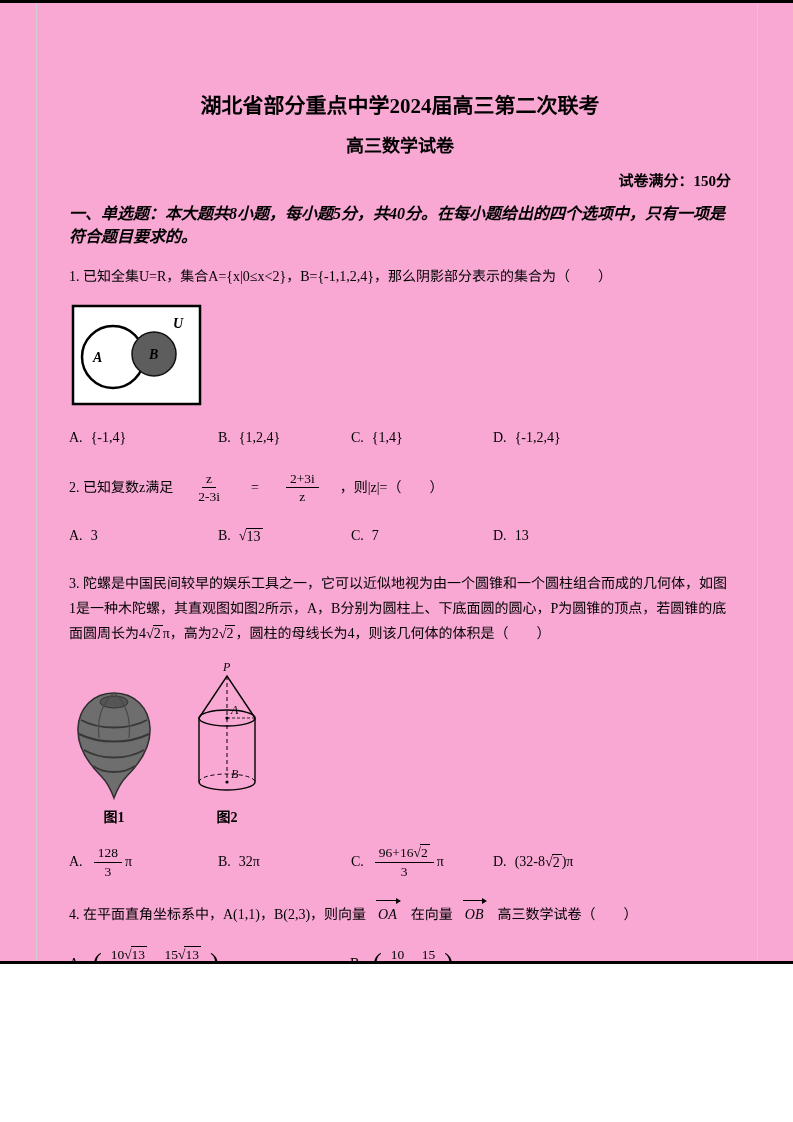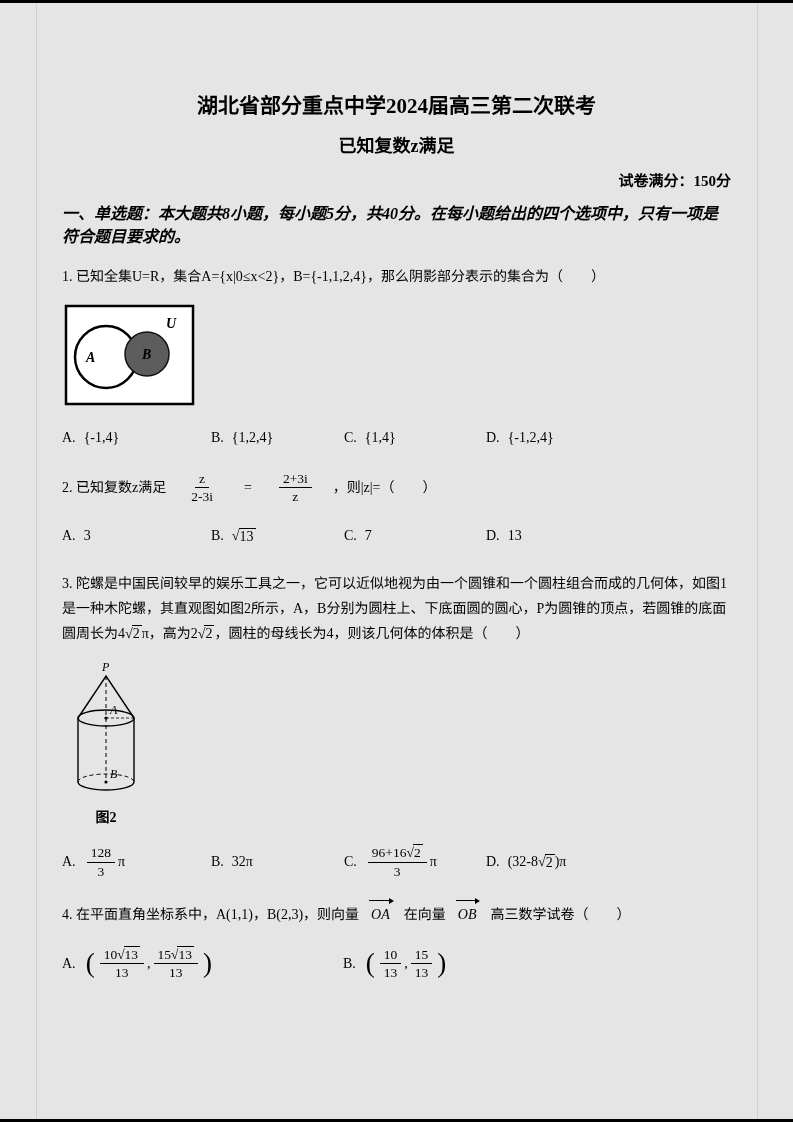--- a/index.html
+++ b/index.html
@@ -3,24 +3,25 @@
 <meta charset="utf-8">
 <style>
   * { box-sizing: border-box; }
   html, body { margin: 0; padding: 0; background: #ffffff; }
   body {
     width: 793px;
     font-family: "Liberation Serif", "DejaVu Serif", serif;
     color: #000;
   }
   .page {
-    width: 793px; height: 1122px;
-    position: relative; background: #e5e5e5;
+    width: 793px; height: 964px;
+    position: relative; background: #f9a8d4;
     border-top: 3px solid #000; border-bottom: 3px solid #000;
     overflow: hidden;
+    padding-left: 7px;
   }
   .scan-edge { position: absolute; top: 0; bottom: 0; width: 0; border-left: 1px solid #cfcfcf; }
   .scan-edge.left  { left: 36px; }
   .scan-edge.right { left: 757px; }
   .content { position: relative; padding: 0 62px; }
 
   .title    { margin: 86px 0 0; text-align: center; font-size: 21px; font-weight: bold; }
   .subtitle { margin: 12px 0 0; text-align: center; font-size: 18px; font-weight: bold; }
   .score    { margin-top: 12px; text-align: right; font-size: 15px; font-weight: bold; }
   .section-heading { margin-top: 12px; font-size: 16px; font-weight: bold; line-height: 1.45; font-style: italic; }
@@ -68,21 +69,21 @@
 </head>
 <body>
 
 <div class="page">
   <div class="scan-edge left"></div>
   <div class="scan-edge right"></div>
 
   <div class="content">
 
     <div class="title">湖北省部分重点中学2024届高三第二次联考</div>
-    <div class="subtitle">已知复数z满足</div>
+    <div class="subtitle">高三数学试卷</div>
     <div class="score">试卷满分：150分</div>
 
     <div class="section-heading">一、单选题：本大题共8小题，每小题5分，共40分。在每小题给出的四个选项中，只有一项是符合题目要求的。</div>
 
     <div class="stem">1. 已知全集U=R，集合A={x|0≤x&lt;2}，B={-1,1,2,4}，那么阴影部分表示的集合为（　　）</div>
 
     <svg class="venn" width="132" height="104" viewBox="0 0 132 104">
       <rect x="2" y="2" width="127" height="98" fill="#ffffff" stroke="#000" stroke-width="2.5"></rect>
       <circle cx="42" cy="53" r="31" fill="#ffffff" stroke="#000" stroke-width="2.5"></circle>
       <circle cx="83" cy="50" r="22" fill="#5d5d5d" stroke="#111" stroke-width="1.5"></circle>
@@ -140,20 +141,33 @@
       </span>
       <span class="opt">
         <span class="opt-label">D.</span>
         <span>13</span>
       </span>
     </div>
 
     <div class="stem q3-stem"><span>3. 陀螺是中国民间较早的娱乐工具之一，它可以近似地视为由一个圆锥和一个圆柱组合而成的几何体，如图1是一种木陀螺，其直观图如图2所示，A，B分别为圆柱上、下底面圆的圆心，P为圆锥的顶点，若圆锥的底面圆周长为4</span><span class="radical">√</span><span class="radicand">2</span><span>π，高为2</span><span class="radical">√</span><span class="radicand">2</span><span>，圆柱的母线长为4，则该几何体的体积是（　　）</span></div>
 
     <div class="figures">
+      <div class="fig">
+        <svg width="86" height="112" viewBox="0 0 86 112">
+          <path d="M43,3 C22,3 8,18 7,38 C6,58 18,74 30,86 C36,92 40,100 43,108 C46,100 50,92 56,86 C68,74 80,58 79,38 C78,18 64,3 43,3 Z" fill="#6e6e6e" stroke="#2e2e2e" stroke-width="1.5"></path>
+          <ellipse cx="43" cy="12" rx="14" ry="6" fill="#555555" stroke="#333333" stroke-width="1"></ellipse>
+          <path d="M10,30 C28,40 58,40 76,30" fill="none" stroke="#383838" stroke-width="2"></path>
+          <path d="M8,44 C28,54 58,54 78,44" fill="none" stroke="#383838" stroke-width="2"></path>
+          <path d="M13,60 C30,70 56,70 73,60" fill="none" stroke="#383838" stroke-width="2"></path>
+          <path d="M22,76 C34,84 52,84 64,76" fill="none" stroke="#383838" stroke-width="2"></path>
+          <path d="M43,3 C30,14 26,30 28,48" fill="none" stroke="#4a4a4a" stroke-width="1.2"></path>
+          <path d="M43,3 C56,14 60,30 58,48" fill="none" stroke="#4a4a4a" stroke-width="1.2"></path>
+        </svg>
+        <div class="fig-label">图1</div>
+      </div>
 
       <div class="fig">
         <svg width="84" height="142" viewBox="0 0 84 142">
           <line x1="42" y1="16" x2="42" y2="122" stroke="#000" stroke-width="1" stroke-dasharray="4,3"></line>
           <path d="M14,58 L42,16 L70,58" fill="none" stroke="#000" stroke-width="1.4"></path>
           <ellipse cx="42" cy="58" rx="28" ry="8" fill="none" stroke="#000" stroke-width="1.4"></ellipse>
           <line x1="14" y1="58" x2="14" y2="122" stroke="#000" stroke-width="1.4"></line>
           <line x1="70" y1="58" x2="70" y2="122" stroke="#000" stroke-width="1.4"></line>
           <path d="M14,122 A28,8 0 0,0 70,122" fill="none" stroke="#000" stroke-width="1.4"></path>
           <path d="M14,122 A28,8 0 0,1 70,122" fill="none" stroke="#000" stroke-width="1" stroke-dasharray="4,3"></path>

